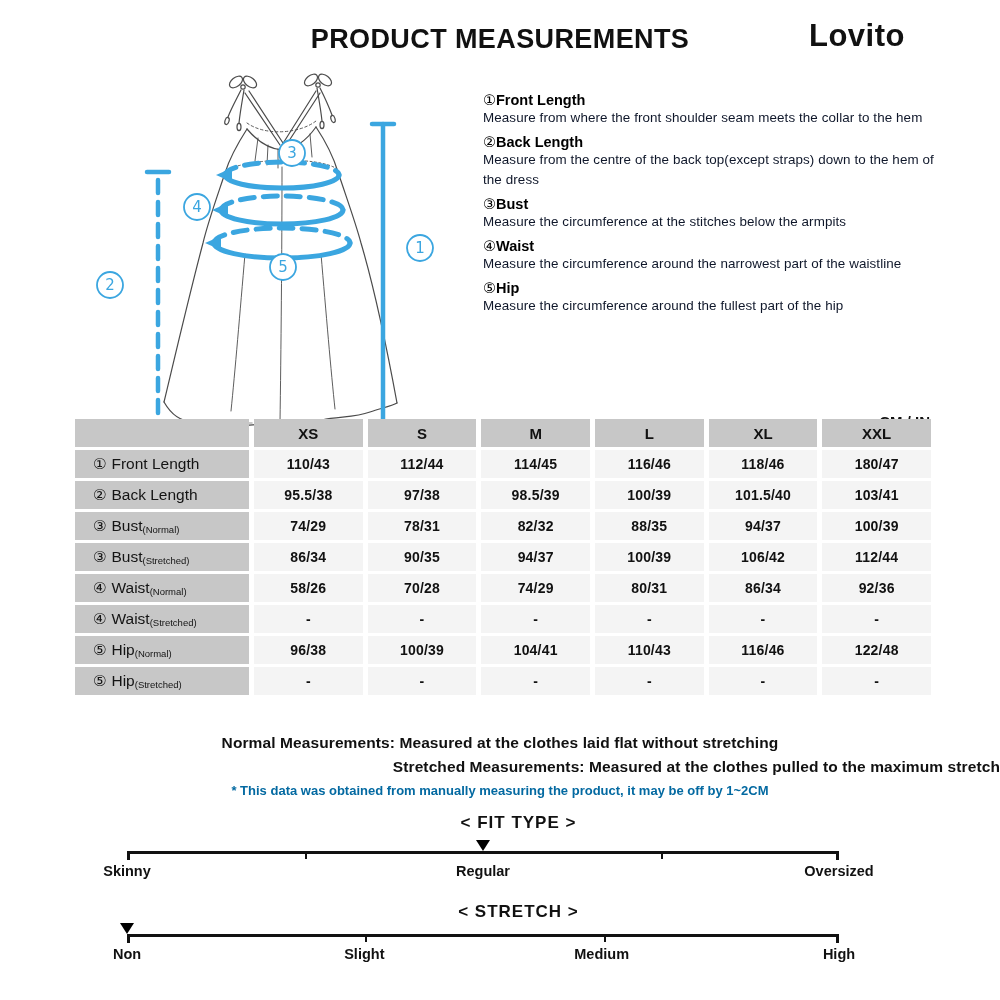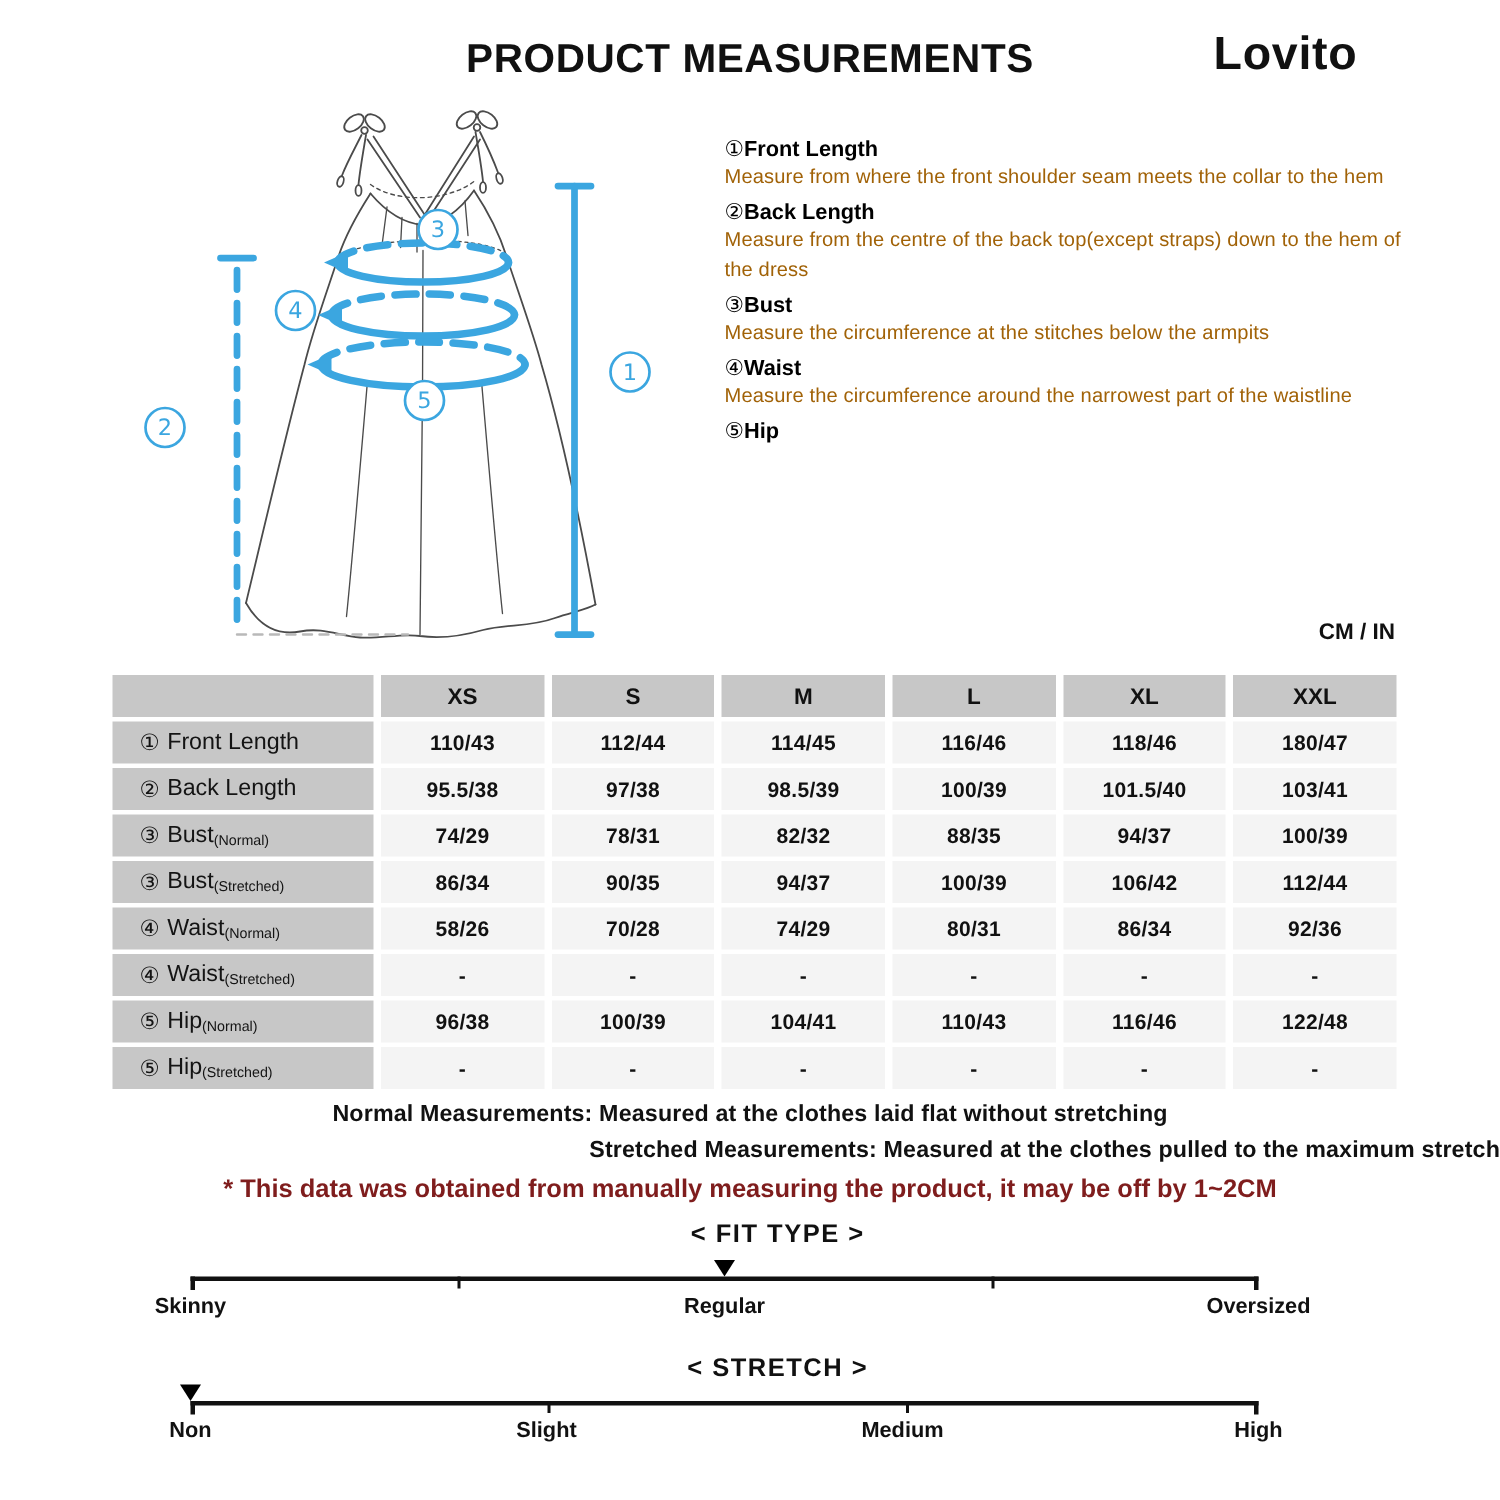--- a/index.html
+++ b/index.html
@@ -8,37 +8,37 @@
     font-family:"Liberation Sans", sans-serif;color:#111;overflow:hidden;
   }
   .abs{position:absolute;}
   
   .page-title{top:24px;left:0;right:0;text-align:center;font-size:27px;font-weight:700;letter-spacing:.4px;}
   .brand{top:18px;right:95px;font-size:31px;font-weight:700;letter-spacing:.5px;}
   
   .guide{left:483px;top:86px;width:458px;}
   .guide-title{font-size:17.5px;font-weight:700;margin:0 0 10px 0;}
   .g-label{font-size:14.5px;font-weight:700;margin-top:6px;color:#000;}
-  .g-desc{font-size:13.4px;color:#a16207;line-height:20px;letter-spacing:.1px;}
+  .g-desc{font-size:13.4px;color:#0f172a;line-height:20px;letter-spacing:.1px;}
   .cnum{font-family:"DejaVu Sans", sans-serif;font-weight:400;}
   
   .units{top:413px;right:70px;font-size:15px;font-weight:700;}
   
-  .mtable{left:75px;top:450px;width:856px;display:grid;
+  .mtable{left:75px;top:419px;width:856px;display:grid;
     grid-template-columns:174px repeat(6,1fr);gap:3px 5px;}
   .hcell,.lcell,.vcell{height:28px;display:flex;align-items:center;}
   .hcell{background:#c7c7c7;justify-content:center;font-weight:700;font-size:15px;}
   .lcell{background:#c7c7c7;padding-left:18px;font-size:15.5px;color:#141414;}
   .lcell .cnum{font-size:15px;margin-right:5px;}
   .lcell .sub{font-size:9.5px;position:relative;top:3px;letter-spacing:0;}
   .vcell{background:#f4f4f4;justify-content:center;font-weight:700;font-size:14px;letter-spacing:.2px;}
   
   .note1{top:734px;left:0;right:0;text-align:center;font-size:15.5px;font-weight:700;letter-spacing:.1px;}
   .note2{top:758px;left:0;right:0;text-align:right;font-size:15.5px;font-weight:700;letter-spacing:.1px;}
-  .note3{top:783px;left:0;right:0;text-align:center;font-size:17px;font-weight:700;color:#7f1d1d;}
+  .note3{top:783px;left:0;right:0;text-align:center;font-size:13px;font-weight:700;color:#0369a1;}
   
   .scale-title{left:0;right:0;text-align:center;font-size:17px;font-weight:700;letter-spacing:1px;padding-left:37px;}
   .fit-title{top:813px;} .stretch-title{top:902px;}
   .scale-line{left:127px;width:712px;height:3px;background:#111;}
   .fit-line{top:851px;} .stretch-line{top:934px;}
   .endtick{position:absolute;width:3px;height:9px;background:#111;top:0;}
   .endtick.l{left:0;} .endtick.r{right:0;}
   .tick{position:absolute;width:2px;height:8px;background:#111;top:0;}
   .marker{position:absolute;top:-11px;width:0;height:0;border-left:7px solid transparent;
     border-right:7px solid transparent;border-top:11px solid #000;transform:translateX(-50%);}
@@ -150,20 +150,21 @@
   <div class="g-label"><span class="cnum">②</span><span>Back Length</span></div>
   <div class="g-desc">Measure from the centre of the back top(except straps) down to the hem of the dress</div>
 
   <div class="g-label"><span class="cnum">③</span><span>Bust</span></div>
   <div class="g-desc">Measure the circumference at the stitches below the armpits</div>
 
   <div class="g-label"><span class="cnum">④</span><span>Waist</span></div>
   <div class="g-desc">Measure the circumference around the narrowest part of the waistline</div>
 
   <div class="g-label"><span class="cnum">⑤</span><span>Hip</span></div>
+  <div class="g-desc">Measure the circumference around the fullest part of the hip</div>
 </div>
 
 <div class="abs units">CM / IN</div>
 
 <div class="abs mtable" id="mtable">
     <div class="hcell"></div>
     <div class="hcell">XS</div>
     <div class="hcell">S</div>
     <div class="hcell">M</div>
     <div class="hcell">L</div>

